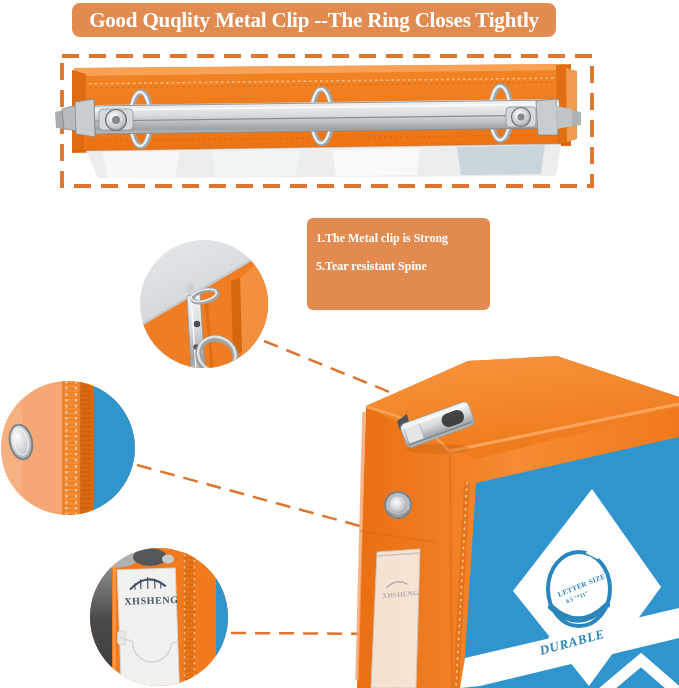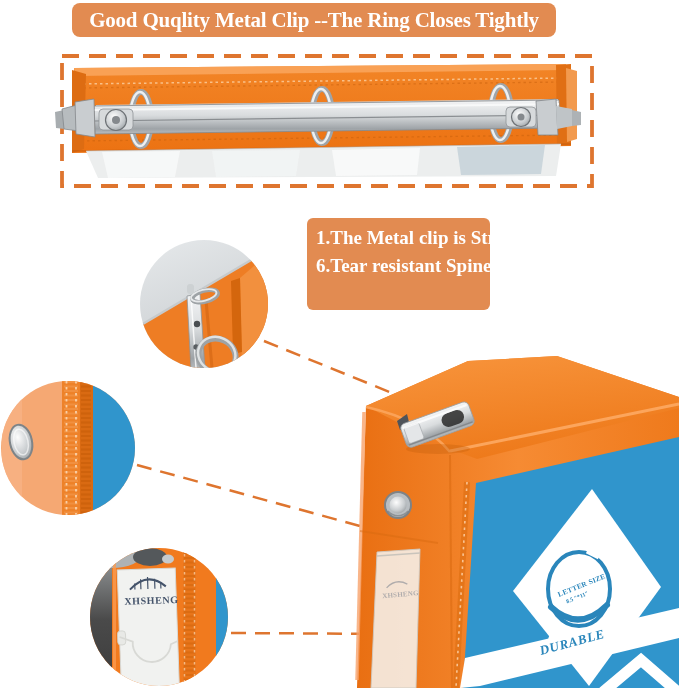--- a/index.html
+++ b/index.html
@@ -1,18 +1,18 @@
 <!DOCTYPE html>
 <html><head>
 <meta charset="utf-8">
 <style>
 html,body{margin:0;padding:0;background:#fff}
 #stage{position:relative;width:679px;height:688px;overflow:hidden;font-family:"Liberation Serif",serif}
 .banner{position:absolute;left:72px;top:3px;width:484px;height:34px;background:#E28B51;border-radius:8px;color:#fff;font-weight:700;font-size:21px;line-height:34px;text-align:center;letter-spacing:-0.2px}
-.features{position:absolute;left:307px;top:218px;width:183px;height:92px;background:#E28B51;border-radius:6px;color:#fff;font-weight:700;font-size:19px;padding:6px 0 16px 9px;box-sizing:border-box}
+.features{position:absolute;left:307px;top:218px;width:183px;height:92px;background:#E28B51;border-radius:6px;color:#fff;font-weight:700;font-size:12px;padding:6px 0 16px 9px;box-sizing:border-box}
 .features .line{line-height:28px;white-space:nowrap}
 svg{position:absolute;left:0;top:0}
 </style>
 </head>
 <body>
 
 <div id="stage">
 
   <div class="banner">
     <span>Good Quqlity Metal Clip --The Ring Closes Tightly</span>
@@ -231,15 +231,15 @@
       <rect x="183" y="548" width="13" height="144" fill="#E8751A"></rect>
       <line x1="189.5" y1="548" x2="189.5" y2="692" stroke="#C95F08" stroke-width="11" stroke-dasharray="2,2.5" opacity="0.4"></line>
       <line x1="184.5" y1="548" x2="184.5" y2="692" stroke="#FBD7B3" stroke-width="1.5" stroke-dasharray="2.5,3.5" opacity="0.7"></line>
       <line x1="194.5" y1="548" x2="194.5" y2="692" stroke="#FBD7B3" stroke-width="1.5" stroke-dasharray="2.5,3.5" opacity="0.7"></line>
       <rect x="216" y="548" width="14" height="144" fill="#3095CC"></rect>
     </g>
   </svg>
 
   <div class="features">
     <div class="line">1.The Metal clip is Strong</div>
-    <div class="line">6.Tear resistant Spine</div>
+    <div class="line">5.Tear resistant Spine</div>
   </div>
 </div>
 
 </body></html>

